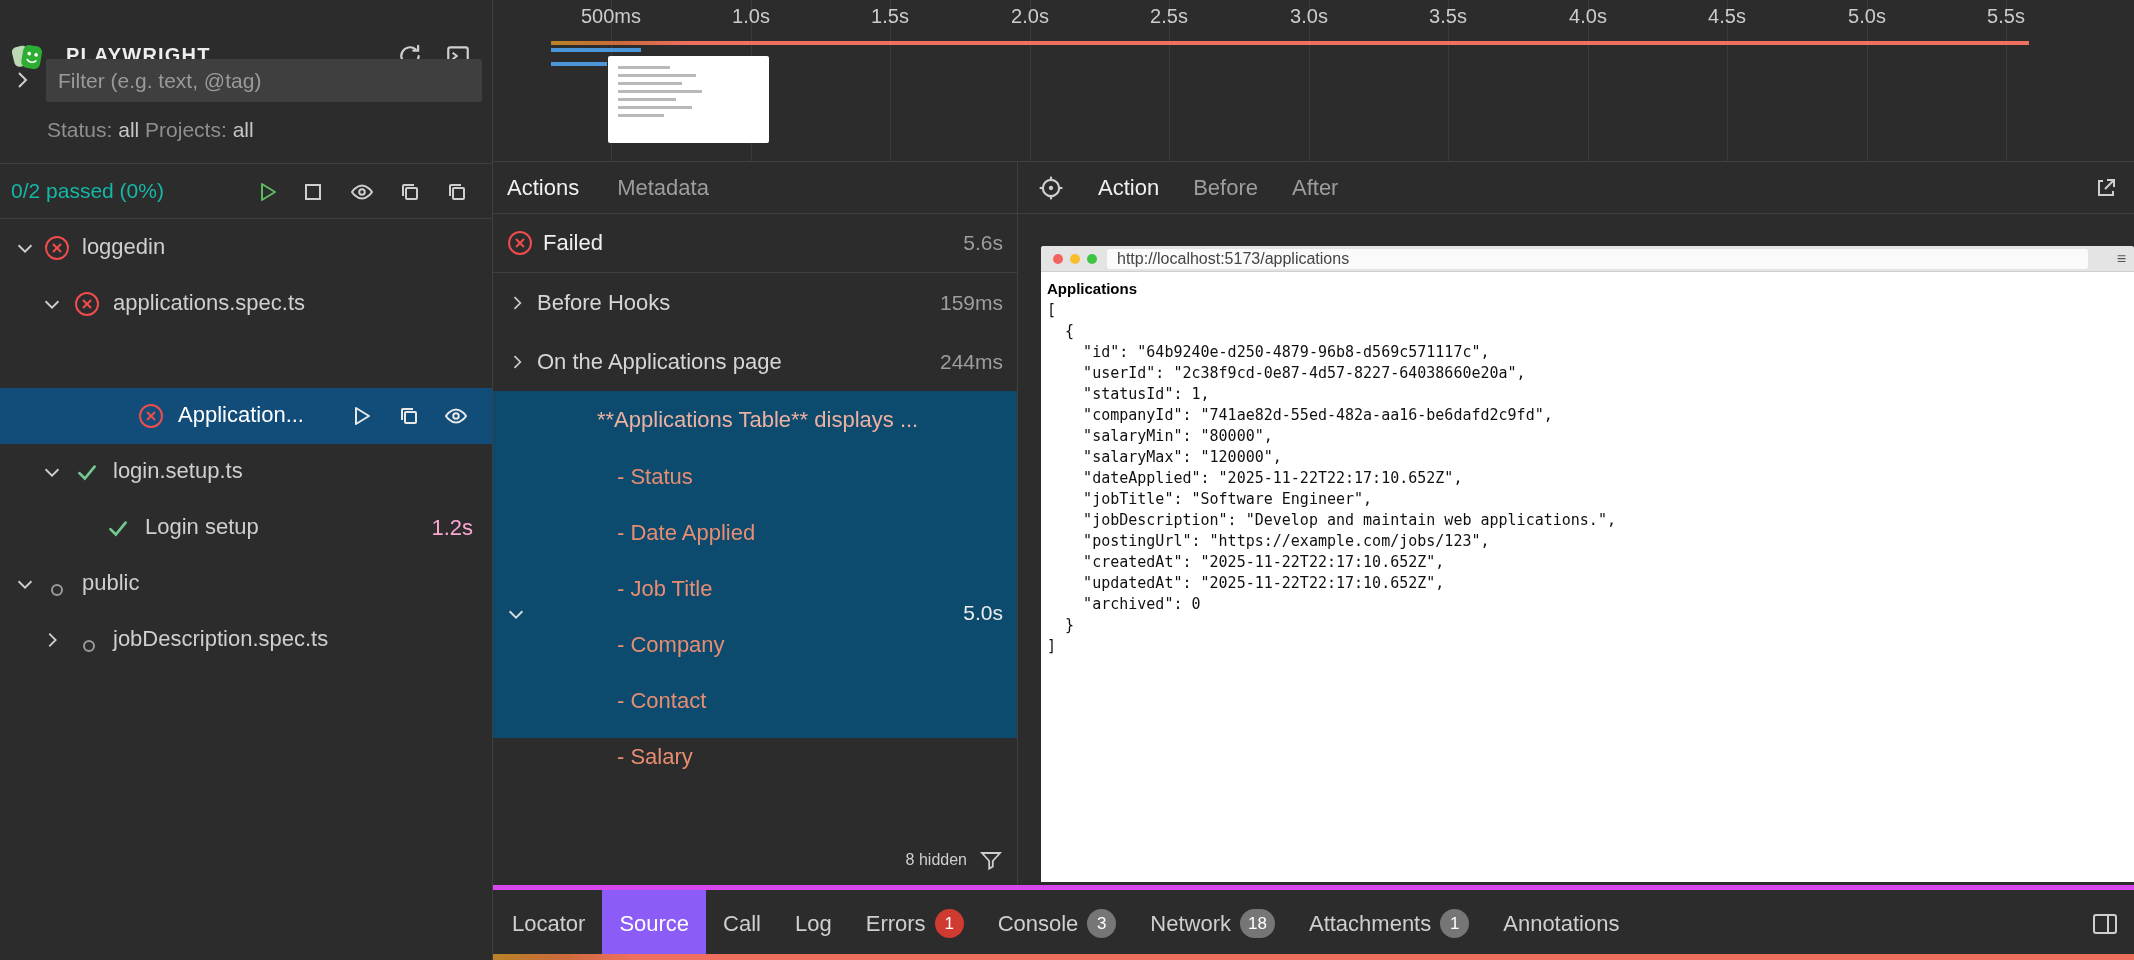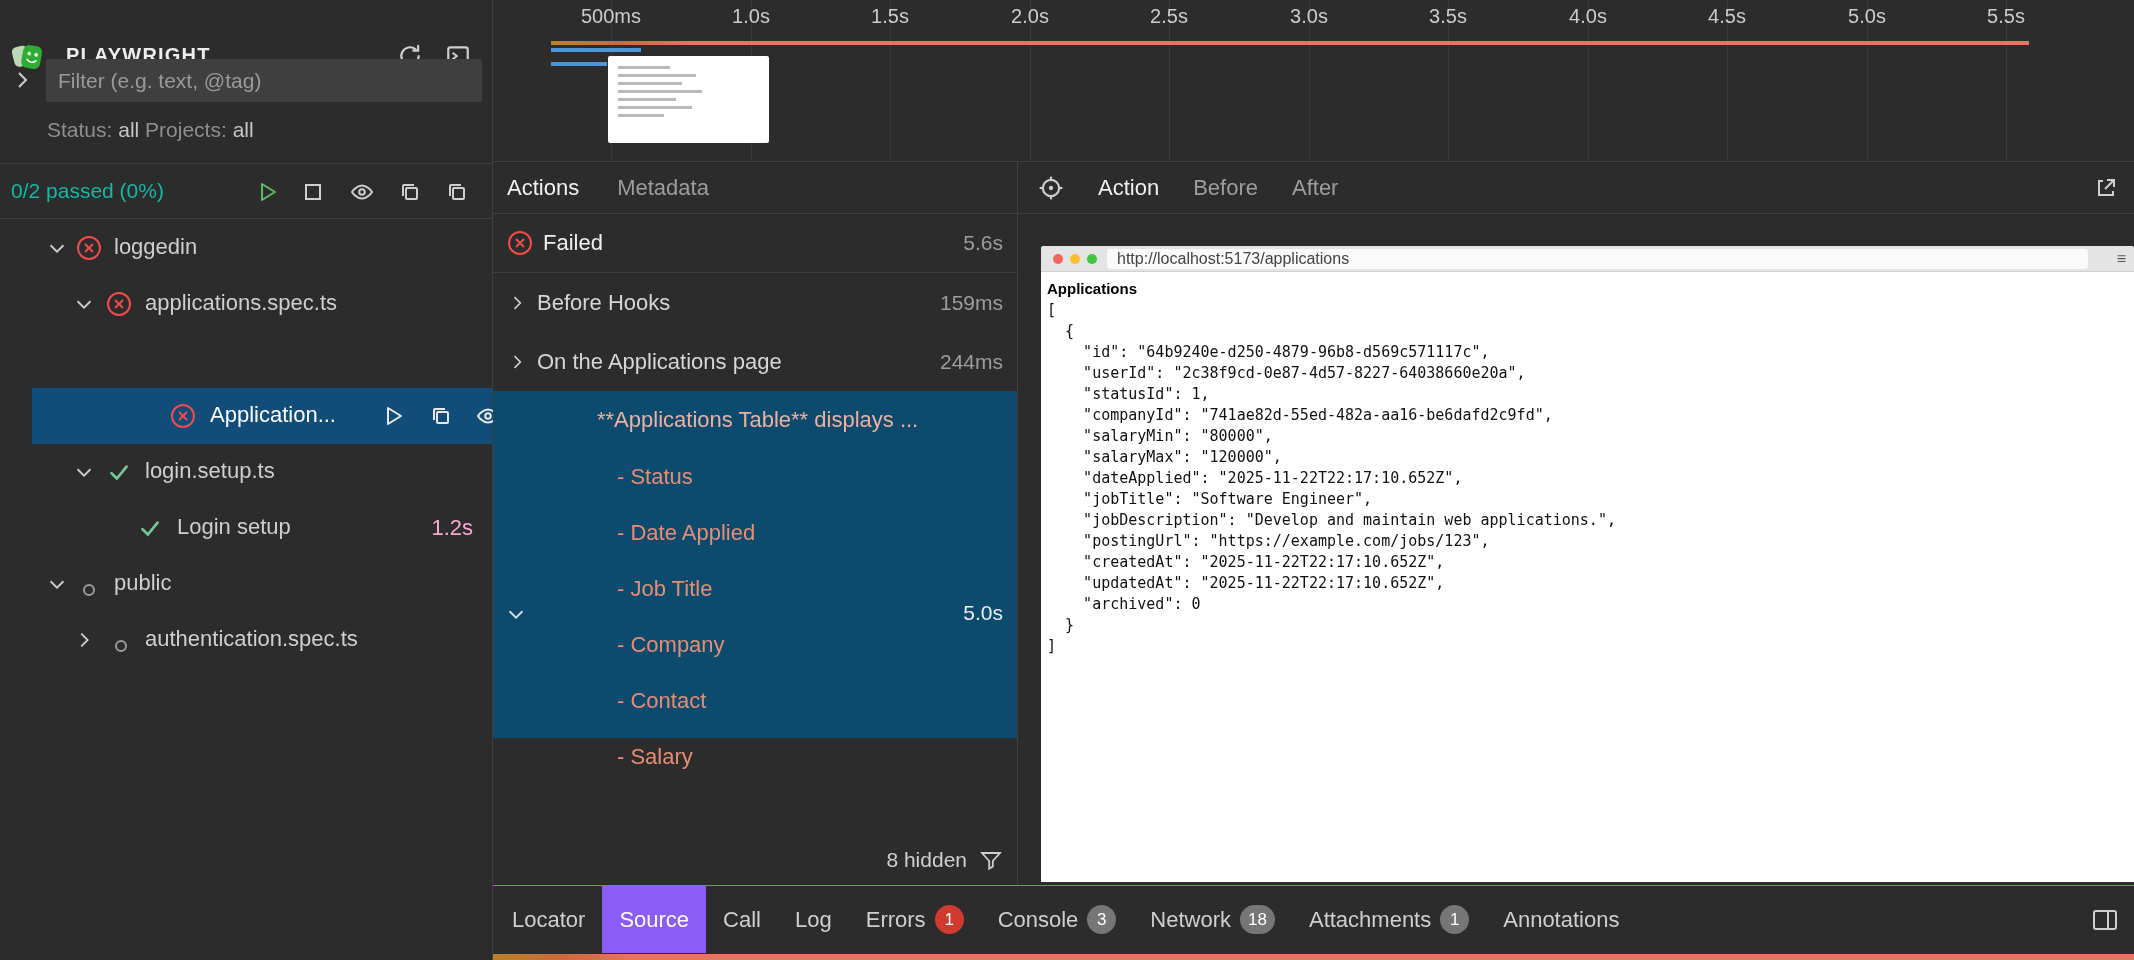--- a/index.html
+++ b/index.html
@@ -25,21 +25,21 @@
     color:#cccccc; font-size:21px; padding:0 12px; font-family:"Liberation Sans",sans-serif;
   }
   .sb-filter-input::placeholder { color:#9a9a9a; }
   .sb-statusline { position:absolute; left:47px; top:118px; font-size:21px; color:#8f8f8f; }
   .sb-statusline .val { color:#c5c5c5;text-align:center; }
 
   .sb-toolbar { position:absolute; left:0; top:163px; right:0; height:56px; border-top:1px solid #3f3f3f; border-bottom:1px solid #3f3f3f; }
   .sb-progress { position:absolute; left:11px; top:15px; font-size:21px; color:#14b8a6; }
   .tb-icon { position:absolute; top:15px; width:26px; height:26px; display:flex; align-items:center; justify-content:center; cursor:pointer; }
 
-  .tree { position:absolute; left:0; top:220px; right:0; bottom:0;margin-left:32px; }
+  .tree { position:absolute; left:0; top:220px; right:0; bottom:0; }
   .tree-row { position:absolute; left:0; right:0; height:56px; cursor:pointer; }
   .tree-row.selected { background:#124d79; }
   .tree-row .chev { position:absolute; top:17px; }
   .tree-row .st-ic { position:absolute; top:15px; }
   .tree-row .dot-ic { position:absolute; top:21px; }
   .tree-label { position:absolute; top:14px; font-size:22px; color:#cfcfcf; white-space:nowrap; }
   .tree-row.selected .tree-label { color:#ffffff; }
   .tree-dur { position:absolute; right:19px; top:15px; font-size:22px; color:#f9a8d4; }
   .row-act { position:absolute; top:16px; width:24px; height:24px; display:flex; align-items:center; justify-content:center; }
 
@@ -61,38 +61,38 @@
   .tab.active { color:#f0f0f0; }
   .act-row { position:absolute; left:0; right:0; height:59px; display:flex; align-items:center; padding:0 14px; cursor:pointer; }
   .act-row .lbl { margin-left:10px; font-size:22px; color:#d6d6d6; white-space:nowrap; }
   .act-row .dur { margin-left:auto; font-size:21px; color:#9d9d9d; }
   .err-block { position:absolute; left:0; right:0; top:229px; height:347px; background:#0c4a6e; cursor:pointer; }
   .err-title { position:absolute; left:104px; top:16px; font-size:22px; color:#eeb0a0; white-space:nowrap; }
   .err-item { position:absolute; left:124px; height:28px; font-size:22px; color:#e78d72; white-space:nowrap; }
   .err-chev { position:absolute; left:12px; top:212px; }
   .err-dur { position:absolute; right:14px; top:210px; font-size:21px; color:#ececec; }
   .act-footer { position:absolute; left:0; right:0; bottom:0; height:50px; display:flex; align-items:center; justify-content:flex-end; gap:12px; padding-right:14px; }
-  .hidden-lbl { font-size:21px; color:#cfcfcf; }
+  .hidden-lbl { font-size:16px; color:#cfcfcf; }
 
   
   .snapshot-panel { position:absolute; left:1018px; top:162px; width:1116px; height:723px; background:#2c2c2c; }
   .snap-tabstrip { position:absolute; left:0; top:0; right:0; height:52px; border-bottom:1px solid #3f3f3f; display:flex; align-items:center; padding:0 16px 0 20px; gap:34px; }
   .snap-spacer { flex:1; }
   .browser { position:absolute; left:23px; top:84px; width:1093px; height:636px; background:#ffffff; border-radius:3px 3px 0 0; overflow:hidden; }
   .chrome { position:absolute; left:0; top:0; right:0; height:26px; background:#e4e4e4; border-bottom:1px solid #cfcfcf; }
   .dot { position:absolute; top:8px; width:10px; height:10px; border-radius:50%; }
   .url-pill { position:absolute; left:66px; top:3px; height:20px; width:calc(100% - 112px); background:#fafafa; border-radius:3px; display:flex; align-items:center; padding-left:10px; }
   .url-text { font-size:16px; color:#444444; white-space:nowrap; }
   .chrome-menu { position:absolute; right:8px; top:4px; color:#555; font-size:16px; line-height:18px; }
   .page { position:absolute; left:0; top:26px; right:0; bottom:0; background:#ffffff; color:#000000; }
   .page-heading { margin:8px 0 0 6px; font-size:15px; font-weight:bold; color:#000; }
   .page-json { margin:3px 0 0 6px; font-family:"DejaVu Sans Mono", monospace; font-size:15px; line-height:21px; color:#111; white-space:pre; }
 
   
-  .bottom-bar { position:absolute; left:493px; top:885px; width:1641px; height:75px; border-top:1px solid #d946ef; background:#2c2c2c; }
+  .bottom-bar { position:absolute; left:493px; top:885px; width:1641px; height:75px; border-top:5px solid #d946ef; background:#2c2c2c; }
   .btabs { position:absolute; left:0; top:0; right:0; height:67px; display:flex; align-items:stretch; }
   .btab { display:flex; align-items:center; gap:9px; padding:0 17px; font-size:22px; color:#cfcfcf; cursor:pointer; white-space:nowrap; }
   .btab.active { background:#8b5cf6; color:#ffffff; }
   .badge { min-width:29px; height:29px; border-radius:15px; background:#767676; color:#ffffff; font-size:17px; display:flex; align-items:center; justify-content:center; padding:0 8px; }
   .badge.error { background:#cf3b30; }
   .bb-cols { margin-left:auto; display:flex; align-items:center; padding-right:16px; cursor:pointer; }
   .bottom-redline { position:absolute; left:0; bottom:0; right:0; height:6px;
     background:linear-gradient(90deg,#b88327 0px,#cc6a3a 70px,#ef6f60 140px,#ef6f60 100%); }
 </style>
 </head>
@@ -269,21 +269,21 @@
 
       <div class="tree-row" style="top:392px;">
         <span class="chev" style="left:41px;">
           <svg width="22" height="22" viewBox="0 0 24 24" fill="none" stroke="#cfcfcf" stroke-width="2">
               <polyline points="9,5 16,12 9,19"></polyline>
             </svg></span>
         <span class="dot-ic" style="left:82px;">
           <svg width="14" height="14" viewBox="0 0 14 14" fill="none" stroke="#9a9a9a" stroke-width="2">
               <circle cx="7" cy="7" r="5"></circle>
             </svg></span>
-        <span class="tree-label" style="left:113px;">authentication.spec.ts</span>
+        <span class="tree-label" style="left:113px;">jobDescription.spec.ts</span>
       </div>
 
     </div>
   </aside>
 
   <div class="timeline">
     <div class="grid" style="left:118px;"></div>
     <div class="grid" style="left:258px;"></div>
     <div class="grid" style="left:397px;"></div>
     <div class="grid" style="left:537px;"></div>

